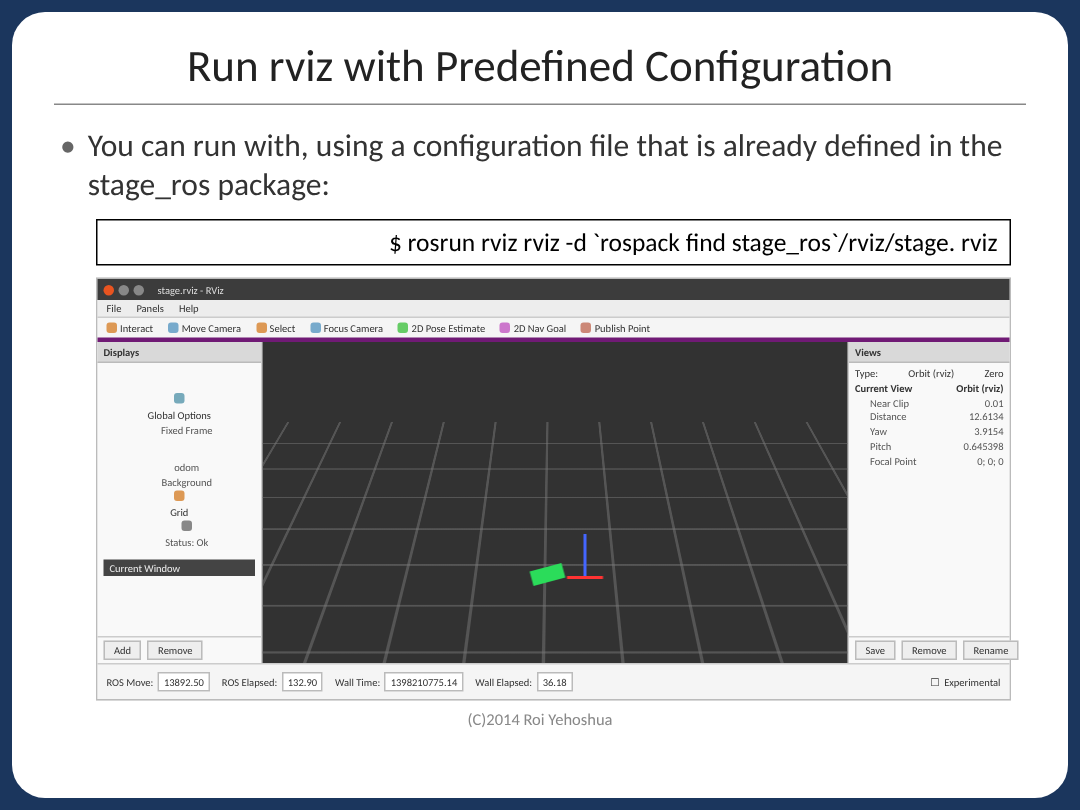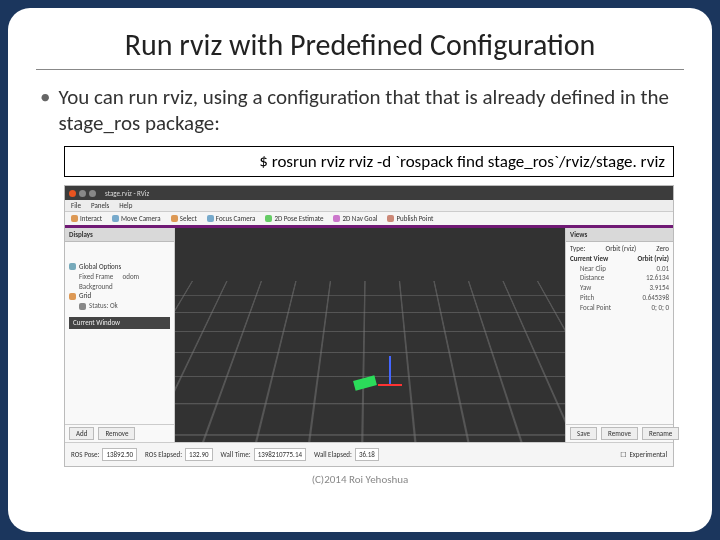--- a/index.html
+++ b/index.html
@@ -139,21 +139,21 @@
     padding: 2px 4px;
     font-weight: bold;
     font-size: 7px;
   }
   .tree {
     padding: 2px 4px;
     flex: 1;
     font-size: 7px;
     line-height: 1.4;
   }
-  .tree .row { display: flex; gap: 3px; align-items: center; }
+  .tree .row { display: flex; gap: 3px; align-items: center; flex-direction: column; }
   .tree .sub { margin-left: 10px; color: #555; }
   .ico { width: 7px; height: 7px; border-radius: 2px; display: inline-block; }
   .iblue { background: #7ab; }
   .ior { background: #d95; }
   .igr { background: #888; }
   .darkrow { background: #444; color: #eee; padding: 1px 4px; margin-top: 6px; }
   .right .tree .rowk { display: flex; justify-content: space-between; }
 
   .panelfoot {
     border-top: 1px solid #ccc;
@@ -188,21 +188,21 @@
   }
 </style>
 </head>
 <body>
 
 <div class="slide">
   <div class="title">Run rviz with Predefined Configuration</div>
 
   <div class="bullet">
     <span class="dot">•</span>
-    <span>You can run rviz, using a configuration that that is already defined in the stage_ros package:</span>
+    <span>You can run with, using a configuration file that is already defined in the stage_ros package:</span>
   </div>
 
   <div class="cmd">$ rosrun rviz rviz -d `rospack find stage_ros`/rviz/stage. rviz</div>
 
   <div class="shot">
     <div class="tbar">
       <span class="btn r"></span>
       <span class="btn g"></span>
       <span class="btn g"></span>
       <span class="title2">stage.rviz - RViz</span>
@@ -320,21 +320,21 @@
         <div class="panelfoot">
           <span class="pbtn">Save</span>
           <span class="pbtn">Remove</span>
           <span class="pbtn">Rename</span>
         </div>
       </div>
     </div>
 
     <div class="statusbar">
       <div class="cell">
-          <span>ROS Pose:</span>
+          <span>ROS Move:</span>
           <span class="box">13892.50</span>
         </div>
       <div class="cell">
           <span>ROS Elapsed:</span>
           <span class="box">132.90</span>
         </div>
       <div class="cell">
           <span>Wall Time:</span>
           <span class="box">1398210775.14</span>
         </div>

